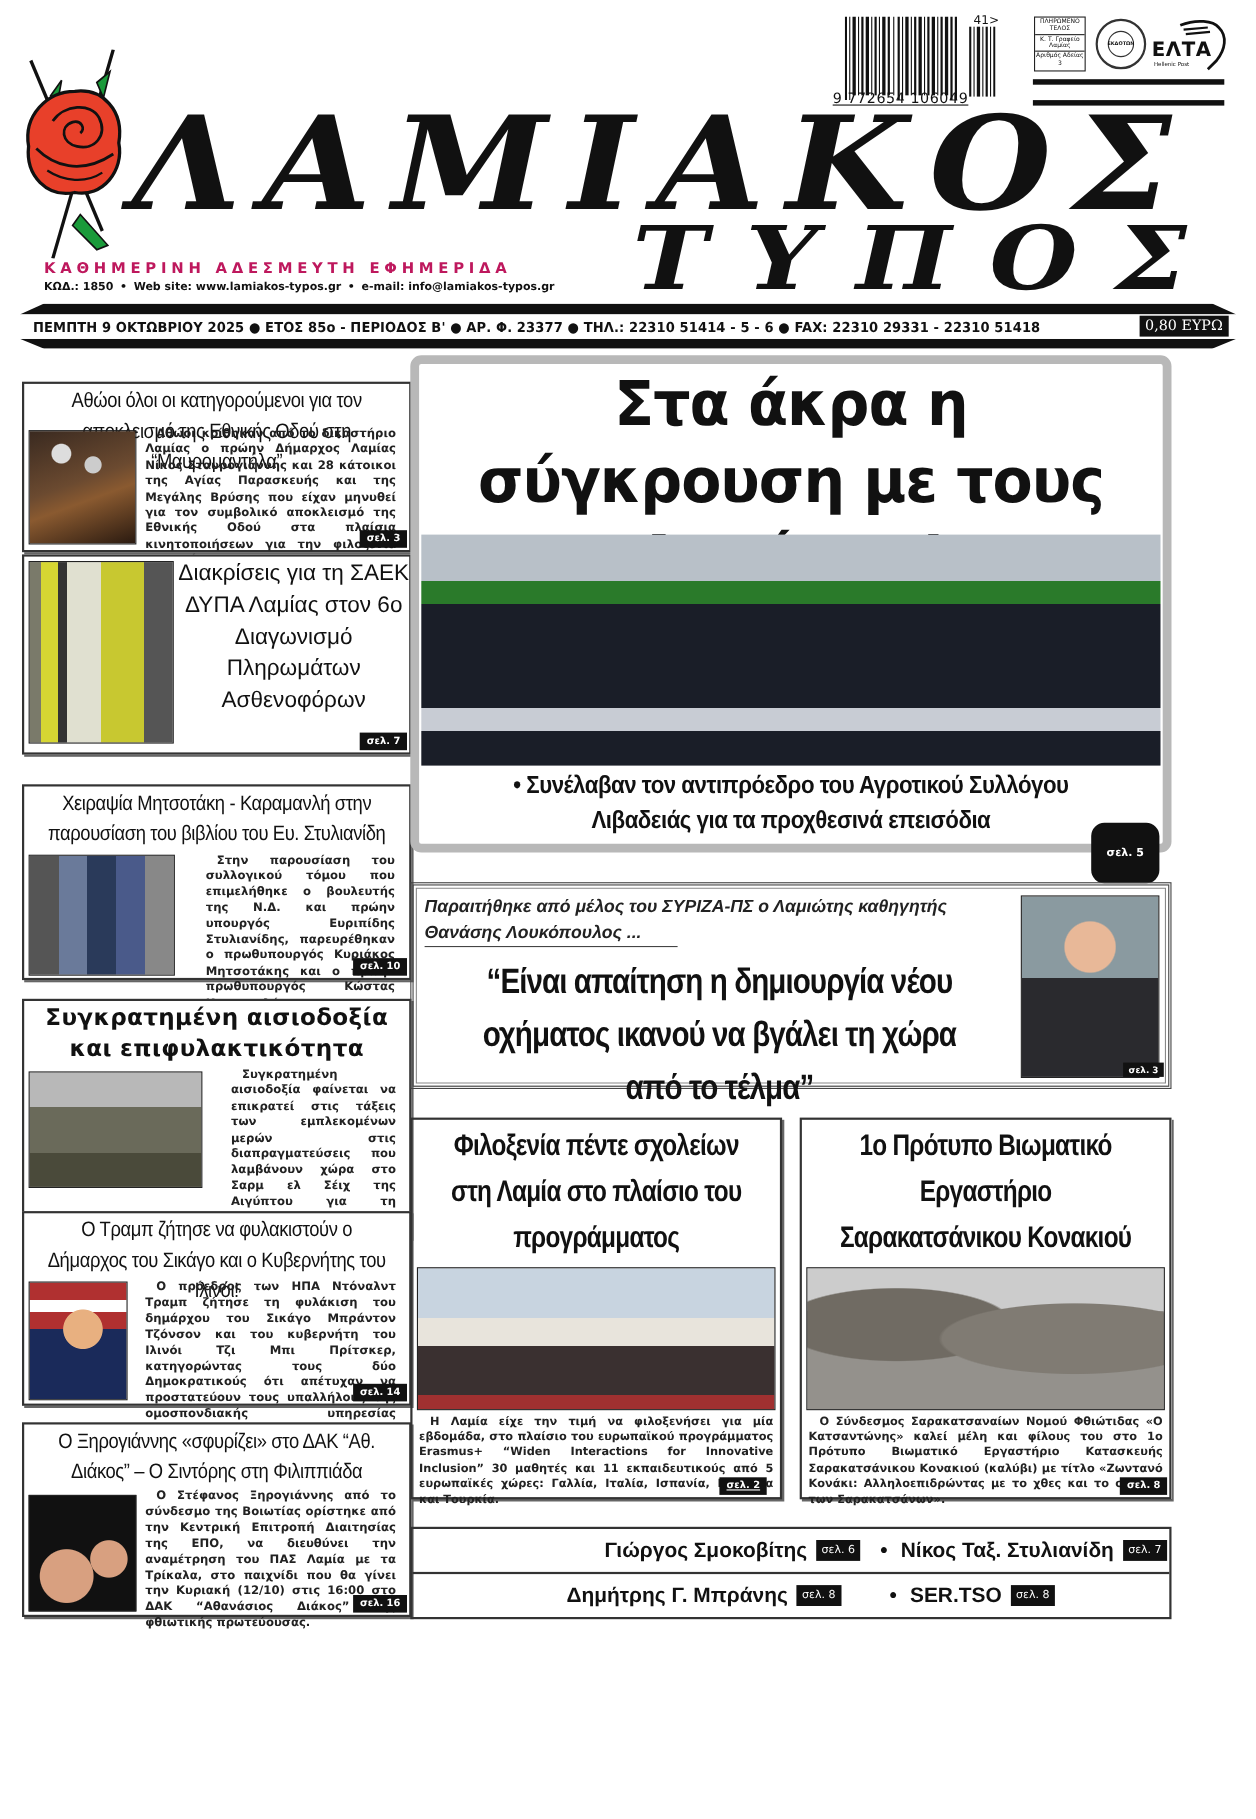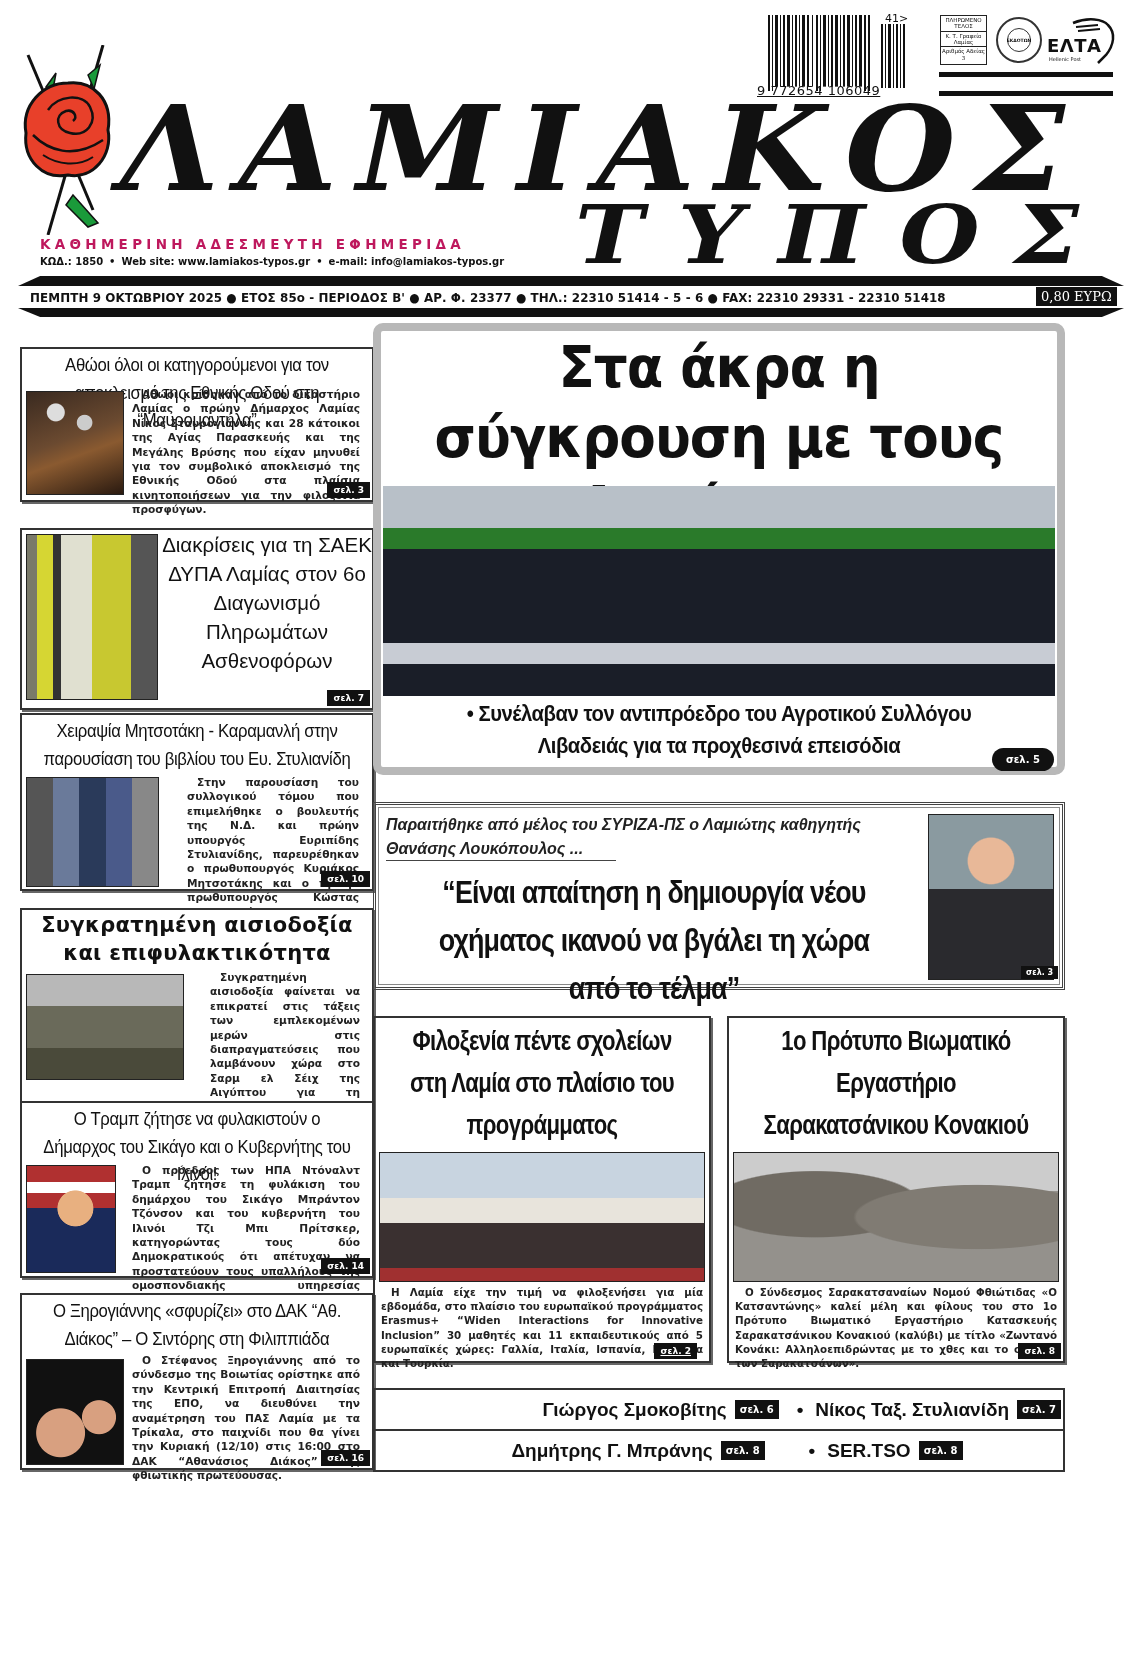--- a/index.html
+++ b/index.html
@@ -53,42 +53,42 @@
   .ph-farmers { background: linear-gradient(180deg, #b8c0c8 0 20%, #2a7a2a 20% 30%, #1a1e28 30% 75%, #c8ccd4 75% 85%, #1a1e28 85% 100%); }
   .ph-man { background: radial-gradient(circle at 50% 28%, #e8b898 0 17%, transparent 18%), linear-gradient(180deg, #8a9aa0 0 45%, #2a2a2e 45% 100%); }
   .ph-school { background: linear-gradient(180deg, #c8d4e0 0 35%, #e8e4dc 35% 55%, #3a3030 55% 90%, #a03030 90% 100%); }
   .ph-sarak { background: radial-gradient(ellipse at 75% 50%, #8a7a60 0 35%, transparent 36%), radial-gradient(ellipse at 25% 40%, #7a6a50 0 30%, transparent 31%), linear-gradient(180deg, #ccc 0 30%, #9a9080 30% 100%); filter: grayscale(0.7); }
 
   
   .main-box { left: 373px; top: 323px; width: 692px; height: 452px; border: 8px solid #b8b8b8; border-radius: 10px; background: #fff; }
   .main-title { left: 386px; top: 333px; width: 666px; text-align: center; font-family: "DejaVu Sans", sans-serif; font-weight: bold; font-size: 56px; line-height: 1.25; letter-spacing: -1px; color: #111; transform: scaleX(0.95); }
   .main-photo { left: 383px; top: 486px; width: 672px; height: 210px; }
   .main-sub { left: 386px; top: 698px; width: 666px; text-align: center; font-family: "Liberation Sans", sans-serif; font-weight: bold; font-size: 22.5px; line-height: 1.44; letter-spacing: -0.5px; transform: scaleX(0.9); }
-  .main-pg { left: 992px; top: 748px; background: #111; color: #fff; font-family: "DejaVu Sans", sans-serif; font-size: 10px; font-weight: bold; padding: 6px 14px; border-radius: 12px; }
+  .main-pg { left: 992px; top: 748px; background: #111; color: #fff; font-family: "DejaVu Sans", sans-serif; font-size: 10px; font-weight: bold; padding: 22px 14px; border-radius: 12px; }
 
   
   .syr-box { left: 373px; top: 802px; width: 692px; height: 188px; border: 3px double #444; box-shadow: inset 0 0 0 2px #fff, inset 0 0 0 3px #888; }
   .syr-kicker { left: 386px; top: 813px; width: 540px; font-family: "Liberation Sans", sans-serif; font-style: italic; font-weight: bold; font-size: 16px; line-height: 1.52; color: #222; }
   .syr-kicker-rule { left: 386px; top: 860px; width: 230px; height: 1px; background: #444; }
   .syr-quote { left: 386px; top: 868px; width: 536px; text-align: center; font-family: "Liberation Sans", sans-serif; font-weight: bold; font-size: 32px; line-height: 1.5; letter-spacing: -1px; transform: scaleX(0.84); }
   .syr-photo { left: 928px; top: 814px; width: 126px; height: 166px; border: 1px solid #222; }
 
   
   .bstory { position: absolute; top: 1016px; width: 338px; height: 347px; border: 2px solid #333; box-shadow: 2px 2px 0 #666; }
   .bstory .hd { font-family: "Liberation Sans", sans-serif; font-weight: bold; font-size: 27px; text-align: center; line-height: 1.56; letter-spacing: -0.8px; transform: scaleX(0.82); margin-top: 2px; }
   .bstory .ph { position: absolute; left: 4px; top: 134px; width: 326px; height: 130px; border: 1px solid #222; }
   .bstory .body { position: absolute; left: 6px; top: 267px; width: 322px; font-family: "DejaVu Sans", sans-serif; font-weight: bold; font-size: 10.3px; line-height: 1.38; text-align: justify; color: #222; }
 
   
   .writers { left: 373px; top: 1388px; width: 692px; height: 84px; border: 2px solid #333; display: flex; }
   .writers-label { width: 130px; background: #111; color: #fff; font-family: "DejaVu Sans", sans-serif; font-weight: bold; font-size: 16px; letter-spacing: 3px; display: flex; align-items: center; justify-content: center; }
   .writers-rows { flex: 1; display: flex; flex-direction: column; }
   .wrow { flex: 1; display: flex; align-items: center; justify-content: center; gap: 8px; font-family: "Liberation Sans", sans-serif; font-weight: bold; font-size: 19px; white-space: nowrap; padding-left: 36px; }
   .wrow:first-child { border-bottom: 2px solid #333; justify-content: flex-end; padding-right: 2px; }
-  .wrow .wpg { background: #111; color: #fff; font-size: 10px; font-family: "DejaVu Sans", sans-serif; padding: 4px 5px; font-weight: bold; }
+  .wrow .wpg { background: #111; color: #fff; font-size: 10px; font-family: "DejaVu Sans", sans-serif; padding: 4px 5px; font-weight: normal; }
   .wrow .sep { margin: 0 4px 0 10px; }
 </style>
 </head>
 <body>
 
 <svg class="abs rose" viewBox="0 0 100 190">
   <line x1="10" y1="10" x2="75" y2="165" stroke="#111" stroke-width="3"></line>
   <line x1="85" y1="0" x2="30" y2="190" stroke="#111" stroke-width="3"></line>
   <path d="M28 42 L38 28 L34 50 Z" fill="#1a9a3a" stroke="#111" stroke-width="1.5"></path>
   <path d="M70 30 L82 20 L76 44 Z" fill="#1a9a3a" stroke="#111" stroke-width="1.5"></path>
@@ -171,21 +171,21 @@
 <div class="abs price">0,80 ΕΥΡΩ</div>
 <div class="abs botband"></div>
 
 <div class="card" style="top:347px;height:155px;">
   <div class="hd" style="margin-top:2px;">Αθώοι όλοι οι κατηγορούμενοι για τον αποκλεισμό της Εθνικής Οδού στη “Μαυρομαντήλα”</div>
   <div class="ph ph-gavel" style="left:4px;top:42px;width:98px;height:104px;"></div>
   <div class="body" style="position:absolute;left:110px;top:38px;width:228px;text-indent:10px;">Αθώοι κρίθηκαν από το δικαστήριο Λαμίας ο πρώην Δήμαρχος Λαμίας Νίκος Σταυρογιάννης και 28 κάτοικοι της Αγίας Παρασκευής και της Μεγάλης Βρύσης που είχαν μηνυθεί για τον συμβολικό αποκλεισμό της Εθνικής Οδού στα πλαίσια κινητοποιήσεων για την φιλοξενία προσφύγων.</div>
   <div class="pg" style="right:2px;bottom:2px;">σελ. 3</div>
 </div>
 
-<div class="card" style="top:528px;height:182px;">
+<div class="card" style="top:504px;height:182px;">
   <div class="ph ph-amb" style="left:4px;top:4px;width:132px;height:166px;"></div>
   <div style="position:absolute;left:140px;top:0;width:210px;font-family:'Liberation Sans',sans-serif;font-size:20.5px;line-height:1.42;text-align:center;">Διακρίσεις για τη ΣΑΕΚ ΔΥΠΑ Λαμίας στον 6ο Διαγωνισμό Πληρωμάτων Ασθενοφόρων</div>
   <div class="pg" style="right:2px;bottom:2px;">σελ. 7</div>
 </div>
 
 <div class="card" style="top:713px;height:178px;">
   <div class="hd" style="margin-top:2px;">Χειραψία Μητσοτάκη - Καραμανλή στην παρουσίαση του βιβλίου του Ευ. Στυλιανίδη</div>
   <div class="ph ph-pol" style="left:4px;top:62px;width:133px;height:110px;"></div>
   <div class="body" style="position:absolute;left:165px;top:60px;width:172px;text-indent:10px;">Στην παρουσίαση του συλλογικού τόμου που επιμελήθηκε ο βουλευτής της Ν.Δ. και πρώην υπουργός Ευριπίδης Στυλιανίδης, παρευρέθηκαν ο πρωθυπουργός Κυριάκος Μητσοτάκης και ο πρώην πρωθυπουργός Κώστας Καραμανλής.</div>
   <div class="pg" style="right:2px;bottom:2px;">σελ. 10</div>

